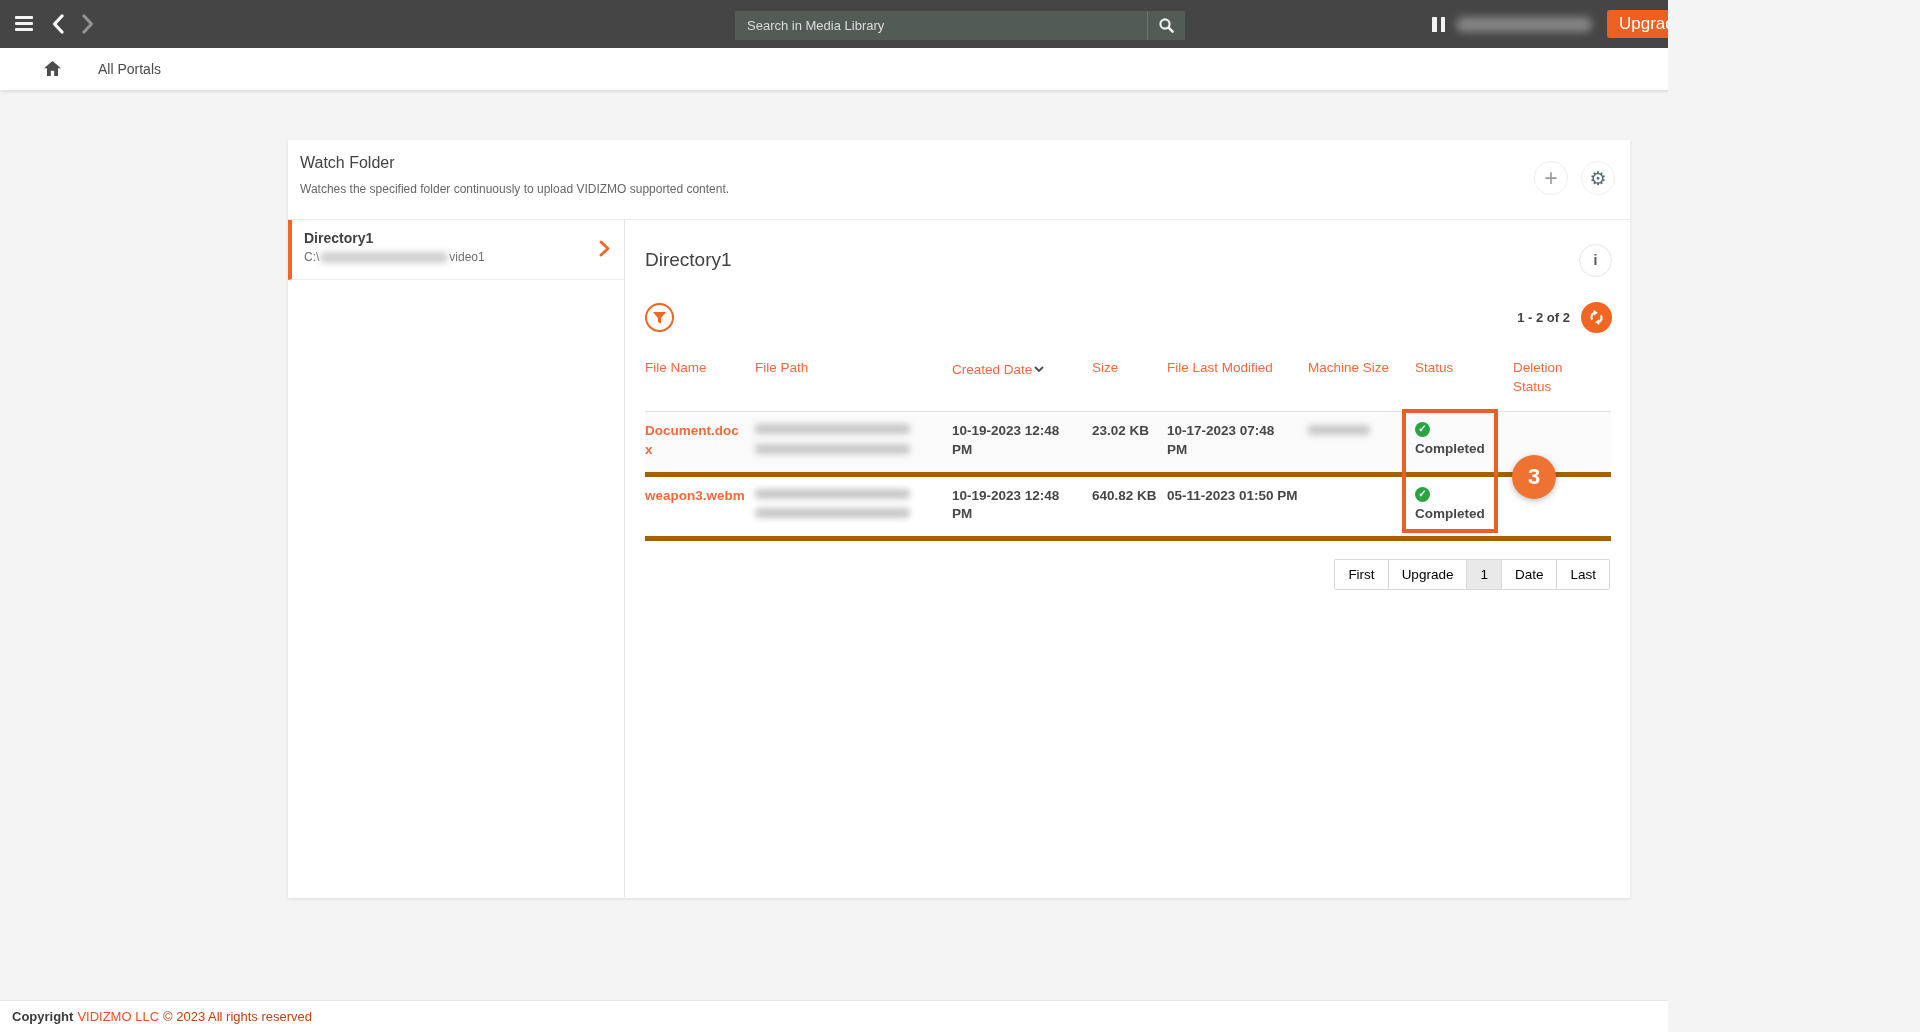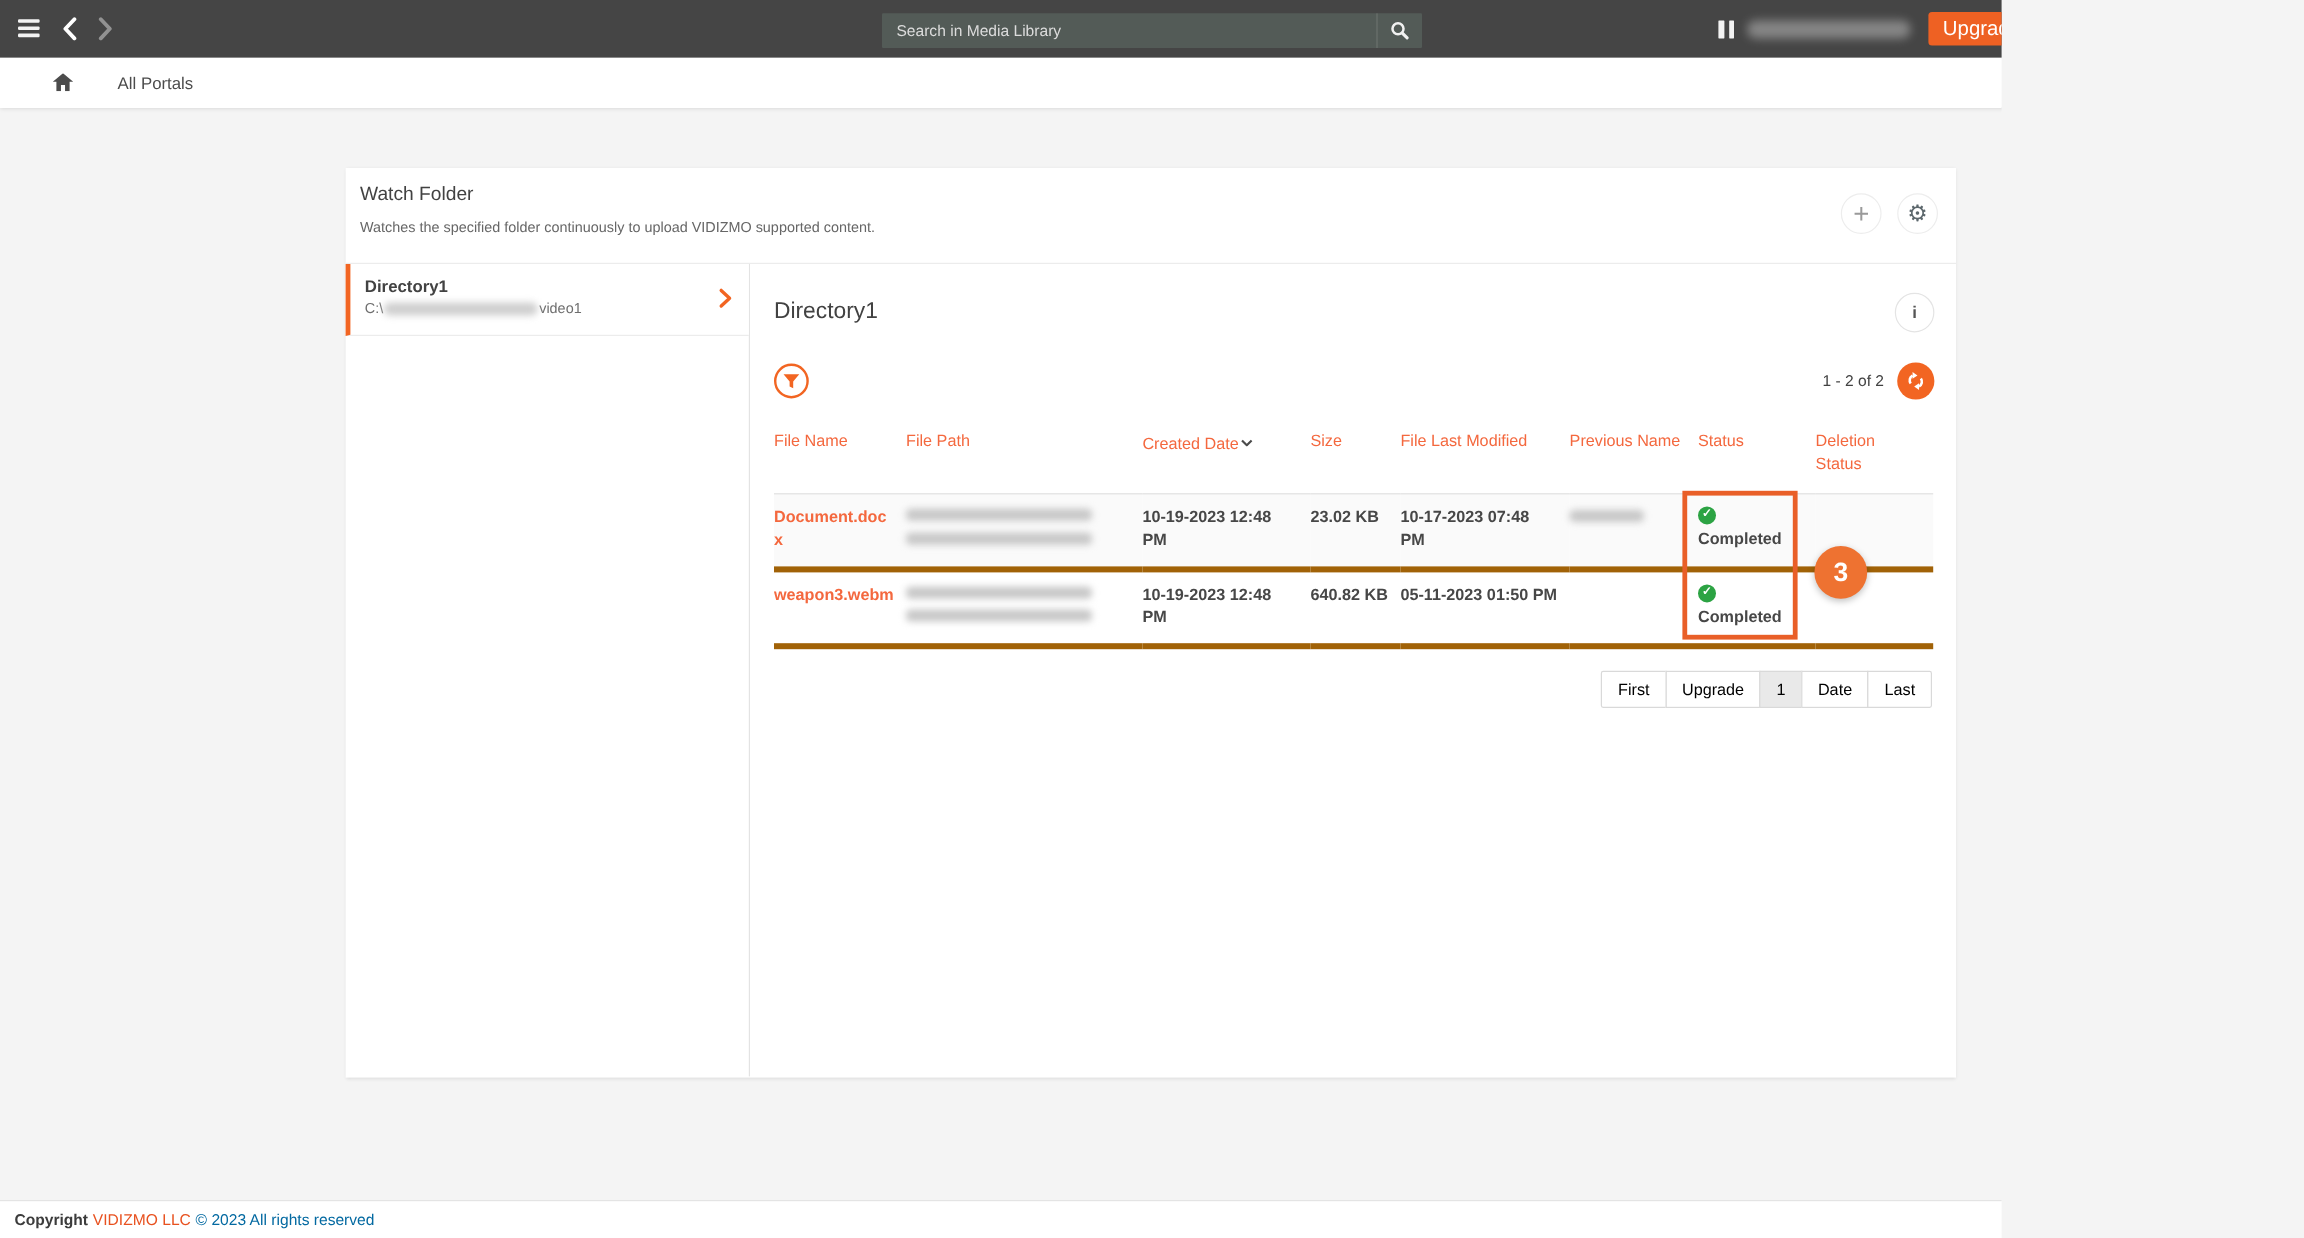--- a/index.html
+++ b/index.html
@@ -53,21 +53,21 @@
   .dir-item { position:relative; height:60px; border-bottom:1px solid #ececec; border-left:4px solid #f26522; padding:10px 12px 0 12px; cursor:pointer; background:#fff; }
   .dir-name { font-size:14px; font-weight:bold; color:#424242; }
   .dir-path { margin-top:4px; font-size:12px; color:#6e6e6e; display:flex; align-items:center; }
   .dir-path .redacted { display:inline-block; width:128px; height:11px; background:#cfcfcf; border-radius:5px; filter:blur(3px); margin:0 1px; }
   .dir-chevron { position:absolute; right:14px; top:20px; }
 
   .detail { flex:1; position:relative; padding:22px 18px 0 20px; }
   .detail-header { display:flex; justify-content:space-between; align-items:center; height:36px; }
   .detail-title { font-size:19px; color:#424242; font-weight:400; }
   .info-btn { width:33px; height:33px; border-radius:50%; border:1px solid #e4e4e4; background:#fff; color:#555; font-size:14px; font-weight:bold; display:flex; align-items:center; justify-content:center; cursor:pointer; }
-  .toolbar { margin-top:24px; display:flex; justify-content:space-between; align-items:center; height:31px; }
+  .toolbar { margin-top:24px; display:flex; justify-content:space-between; align-items:center; height:31px;font-weight:bold; }
   .filter-btn { width:29px; height:29px; border-radius:50%; border:2px solid #f26522; background:#fff; display:flex; align-items:center; justify-content:center; cursor:pointer; }
   .toolbar-right { display:flex; align-items:center; gap:11px; }
   .range-label { font-size:13px; color:#424242; }
   .refresh-btn { width:31px; height:31px; border-radius:50%; background:#f26522; border:none; display:flex; align-items:center; justify-content:center; cursor:pointer; }
 
   table.files { margin-top:22px; width:966px; border-collapse:collapse; table-layout:fixed; }
   .files th { color:#f4683e; font-size:13.5px; font-weight:500; text-align:left; vertical-align:top; padding:4px 10px 14px 0; line-height:1.4; border-bottom:1px solid #e0e0e0; }
   .files td { font-size:13.5px; color:#474747; vertical-align:top; padding:10px 10px 10px 0; line-height:1.4; border-bottom:5px solid #a16207;font-weight:bold; }
   .files tr.striped { background:#fafafa; }
   .file-link { color:#f4683e; word-break:break-all; cursor:pointer; text-decoration:none; }
@@ -84,21 +84,21 @@
   .page-btn.active { background:#e9e9e9; }
 
   
   .highlight-box { position:absolute; left:1402px; top:409px; width:96px; height:124px; border:4px solid #e95f28; z-index:6; pointer-events:none; }
   .step-badge { position:absolute; left:1512px; top:455px; width:44px; height:44px; border-radius:50%; background:#ee7231; color:#fff; font-size:22px; font-weight:bold; display:flex; align-items:center; justify-content:center; box-shadow:0 2px 6px rgba(0,0,0,0.25); z-index:6; }
 
   
   .footer { position:absolute; left:0; bottom:0; width:1920px; height:32px; background:#fff; border-top:1px solid #e4e4e4; display:flex; align-items:center; padding-left:12px; font-size:13px; gap:4px; z-index:4; }
   .footer .c-bold { font-weight:bold; color:#3c3c3c; }
   .footer .c-link { color:#e8511f; cursor:pointer; }
-  .footer .c-rest { color:#0369a1; }
+  .footer .c-rest { color:#c2410c; }
 
   .fab { position:absolute; left:1759px; top:954px; width:54px; height:54px; border-radius:50%; background:#ee5064; color:#fff; display:flex; align-items:center; justify-content:center; font-size:30px; font-weight:400; box-shadow:0 3px 8px rgba(0,0,0,0.25); cursor:pointer; z-index:8; }
   .help-btn { position:absolute; left:1830px; top:964px; width:78px; height:42px; background:#f26522; border-radius:21px 21px 0 21px; color:#fff; display:flex; align-items:center; justify-content:center; gap:6px; box-shadow:0 2px 6px rgba(0,0,0,0.2); cursor:pointer; z-index:8; }
   .help-q { width:17px; height:17px; border:1.5px solid #fff; border-radius:50%; font-size:11px; display:flex; align-items:center; justify-content:center; font-weight:bold; }
   .help-label { font-size:13px; font-weight:bold; }
 </style>
 </head>
 <body>
 
 <div class="screen">
@@ -226,21 +226,21 @@
           </colgroup>
           <thead>
             <tr>
               <th>File Name</th>
               <th>File Path</th>
               <th><span>Created Date</span><span class="sort-ic"><svg width="10" height="6" viewBox="0 0 10 6">
                       <path d="M1 1 L5 5 L9 1" fill="none" stroke="#4a4a4a" stroke-width="1.8"></path>
                     </svg></span></th>
               <th>Size</th>
               <th>File Last Modified</th>
-              <th>Previous Name</th>
+              <th>Machine Size</th>
               <th>Status</th>
               <th>Deletion Status</th>
             </tr>
           </thead>
           <tbody>
             <tr class="striped">
               <td><a class="file-link">Document.docx</a></td>
               <td><span class="cell-redacted path-blur"></span><span class="cell-redacted path-blur"></span></td>
               <td>10-19-2023 12:48 PM</td>
               <td>23.02 KB</td>

